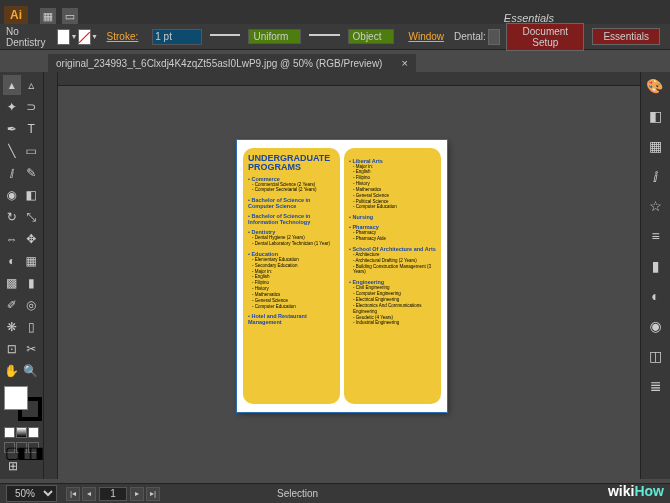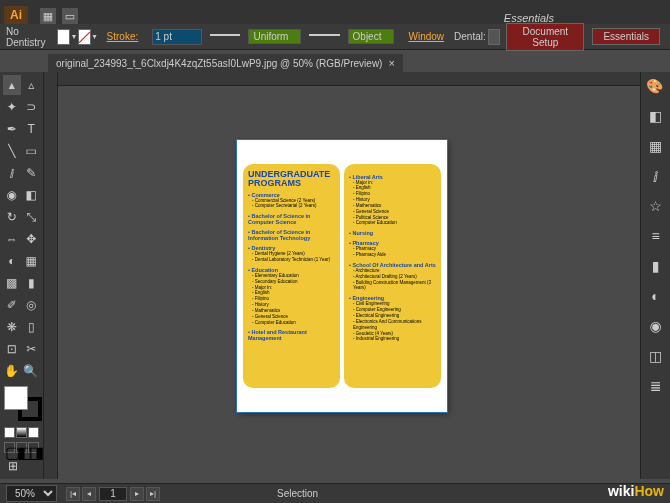--- a/index.html
+++ b/index.html
@@ -19,56 +19,56 @@
 .swatch.white { background: #fff; }
 .swatch.none { background: #fff; position: relative; }
 .swatch.none::after { content: ''; position: absolute; width: 140%; height: 1px; background: red; top: 50%; left: -20%; transform: rotate(-45deg); }
 .stroke-input { width: 50px; height: 16px; background: #0c4a6e; border: 1px solid #555; color: #ccc; font-size: 10px; padding: 0 2px; margin: 0 4px; }
 .stroke-sample { width: 40px; height: 12px; border-top: 2px solid #ccc; margin: 6px 4px 0; }
 .dropdown-inline { background: #4d7c0f; border: 1px solid #555; padding: 1px 12px 1px 4px; font-size: 10px; color: #ccc; cursor: pointer; margin: 0 4px; }
 .ctrl-link { color: #f7a632; text-decoration: underline; margin: 0 10px; cursor: pointer; }
 .btn { background: #7f1d1d; border: 1px solid #666; color: #ccc; padding: 2px 10px; font-size: 10px; cursor: pointer; margin: 0 4px; }
 
 .tab-strip { background: #4a4a4a; height: 22px; display: flex; align-items: flex-end; padding-left: 48px; }
-.doc-tab { background: #383838; color: #ccc; font-size: 10px; padding: 3px 8px; display: flex; align-items: center; gap: 6px; }
+.doc-tab { background: #383838; color: #ccc; font-size: 10px; padding: 3px 8px; display: flex; align-items: center; gap: 19px; }
 .tab-close { cursor: pointer; font-size: 11px; }
 
 .main { display: flex; height: 407px; }
 .toolbox { width: 44px; background: #383838; border-right: 1px solid #222; display: flex; flex-direction: column; padding: 2px; }
 .tool-row { display: flex; }
 .tool { width: 20px; height: 20px; display: flex; align-items: center; justify-content: center; color: #ccc; cursor: pointer; font-size: 12px; margin: 1px; }
 .tool.active { background: #555; }
 .fill-stroke { width: 38px; height: 38px; position: relative; margin: 4px 2px; }
 .fill-box { position: absolute; width: 24px; height: 24px; background: #fff; border: 1px solid #888; top: 0; left: 0; }
 .stroke-box { position: absolute; width: 24px; height: 24px; border: 4px solid #000; background: transparent; bottom: 0; right: 0; }
 .mini-swatch-row { display: flex; gap: 1px; margin: 2px; }
 .mini-swatch { width: 11px; height: 11px; border: 1px solid #666; }
 
 .canvas-area { flex: 1; background: #4a4a4a; display: flex; align-items: center; justify-content: center; position: relative; }
 .ruler-h { position: absolute; top: 0; left: 14px; right: 0; height: 14px; background: #383838; border-bottom: 1px solid #222; }
 .ruler-v { position: absolute; top: 0; left: 0; bottom: 0; width: 14px; background: #383838; border-right: 1px solid #222; }
-.artboard { width: 210px; height: 272px; background: #fff; box-shadow: 0 0 0 1px #2a6eb5, 2px 2px 6px rgba(0,0,0,.4); display: flex; padding: 24px 6px; gap: 4px; }
+.artboard { width: 210px; height: 272px; background: #fff; box-shadow: 0 0 0 1px #2a6eb5, 2px 2px 6px rgba(0,0,0,.4); display: flex; padding: 8px 6px; gap: 4px; }
 .panel { flex: 1; background: #f0c837; border-radius: 10px; padding: 6px 5px; font-size: 5px; color: #000; }
 .panel-title { color: #1847a8; font-weight: bold; font-size: 9px; line-height: 1; }
 .panel h4 { color: #1847a8; font-size: 5.5px; margin-top: 4px; }
 .panel ul { list-style: none; margin-left: 4px; }
 .panel li { font-size: 4.5px; line-height: 1.3; }
 .panel li::before { content: '- '; }
 
 .right-dock { width: 30px; background: #383838; border-left: 1px solid #222; display: flex; flex-direction: column; align-items: center; padding-top: 4px; gap: 10px; }
 .dock-icon { width: 20px; height: 20px; color: #ccc; display: flex; align-items: center; justify-content: center; font-size: 14px; cursor: pointer; }
 
 .statusbar { position: absolute; bottom: 0; left: 0; right: 0; height: 20px; background: #383838; border-top: 1px solid #222; display: flex; align-items: center; color: #ccc; font-size: 10px; padding: 0 6px; }
 .zoom-sel { background: #222; border: 1px solid #555; color: #ccc; font-size: 10px; padding: 1px 4px; margin-right: 8px; }
 .nav-btn { width: 14px; height: 14px; background: #444; border: 1px solid #555; display: inline-flex; align-items: center; justify-content: center; cursor: pointer; margin: 0 1px; font-size: 8px; }
 .artboard-num { width: 28px; height: 14px; background: #222; border: 1px solid #555; text-align: center; font-size: 10px; margin: 0 2px; }
 .status-center { margin-left: 116px; }
 
 .watermark { position: absolute; bottom: 4px; right: 6px; color: #fff; font-size: 14px; font-weight: bold; }
-.watermark .how { color: #eab308; }
+.watermark .how { color: #5eead4; }
 </style>
 </head>
 <body>
 
 <div class="menubar">
   <div class="ai-logo">Ai</div>
   <div class="menu-icons">
     <div class="menu-icon">▦</div>
     <div class="menu-icon">▭</div>
   </div>

